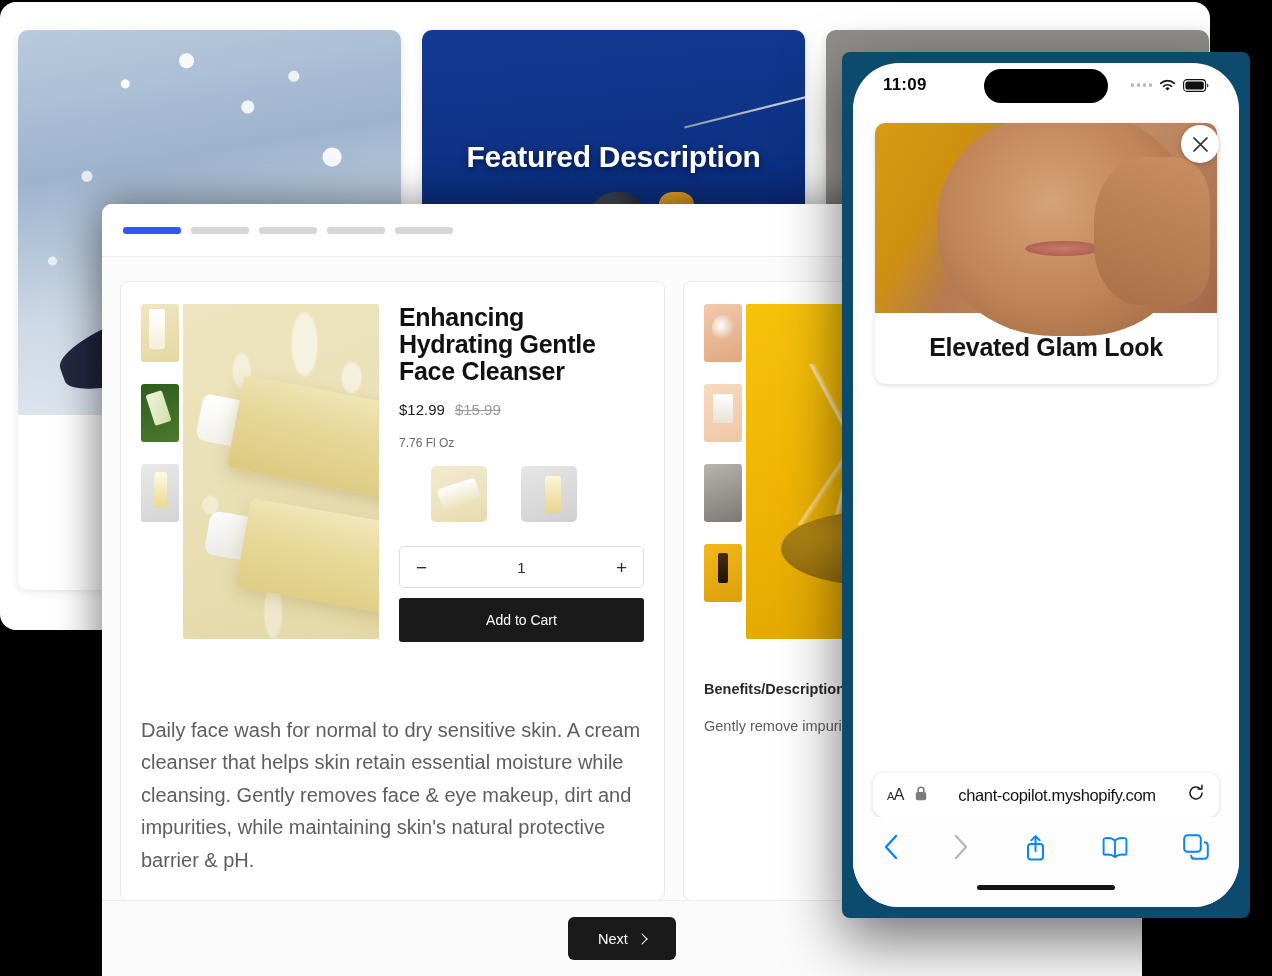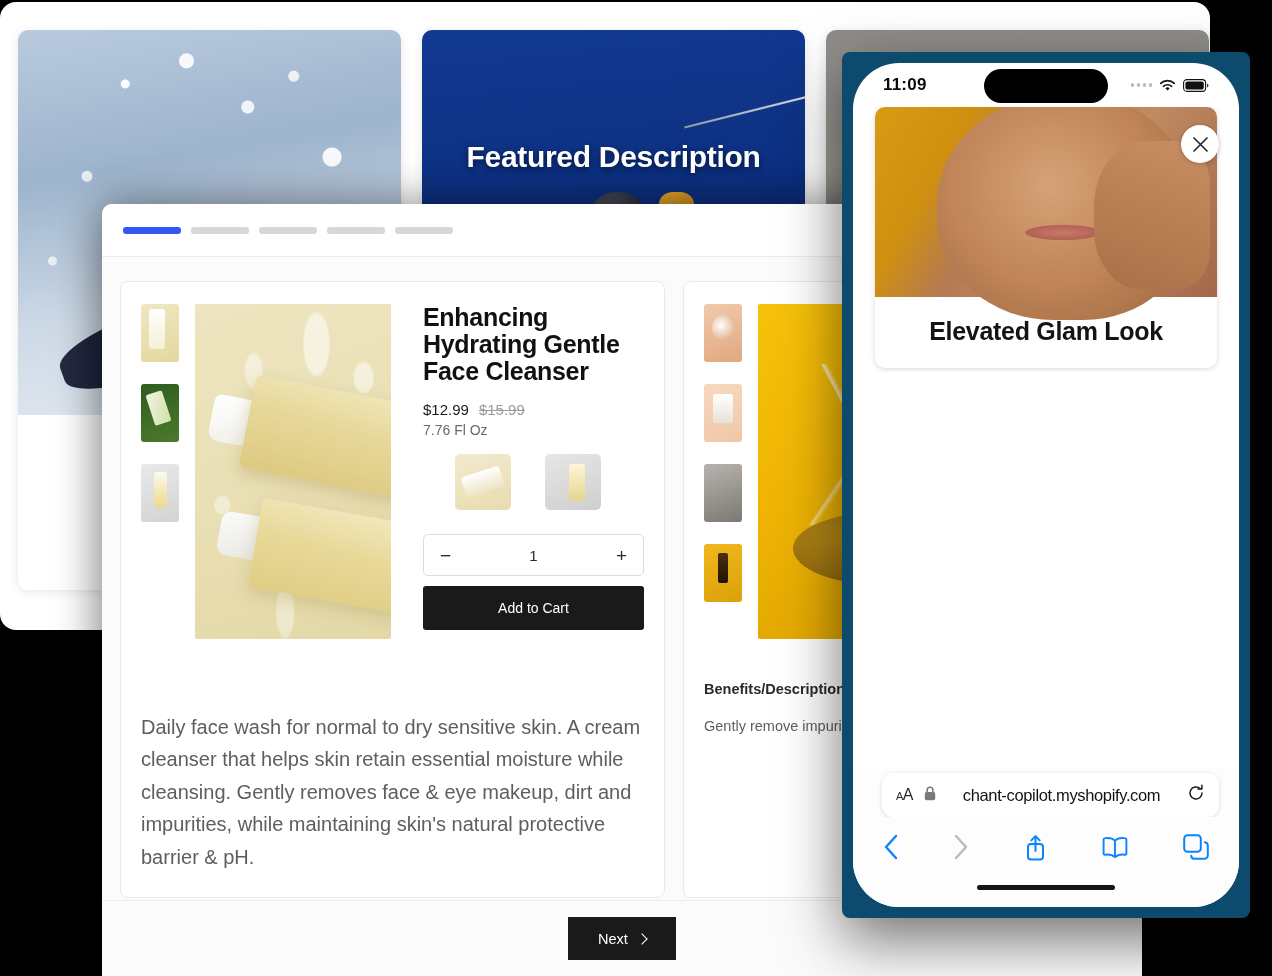--- a/index.html
+++ b/index.html
@@ -151,21 +151,21 @@
   }
 
   .wiz-body {
     display: flex; gap: 18px; padding: 24px 18px 0 18px;
   }
   .pcard {
     background: #fff; border: 1px solid #e9e9e9; border-radius: 8px;
     width: 545px; flex: none; padding: 22px 20px 24px 20px;
   }
   .pcard.second { width: 545px; }
-  .prow { display: flex; gap: 16px; }
+  .prow { display: flex; gap: 4px; }
   .thumbs { display: flex; flex-direction: column; gap: 22px; width: 38px; }
   .thumb { width: 38px; height: 58px; border-radius: 3px; overflow: hidden; background:#eee; }
   .t1 { background: linear-gradient(160deg,#f0e7c2,#e4d79f); }
   .t1::after{content:"";display:block;width:40%;height:70%;margin:12% 0 0 22%;background:linear-gradient(#fff,#f4efd7);border-radius:3px;}
   .t2 { background: linear-gradient(160deg,#2f5d1f,#4b7a2c); }
   .t2::after{content:"";display:block;width:46%;height:55%;margin:22% 0 0 24%;background:linear-gradient(120deg,#f2f3e2,#cfe0a5);border-radius:2px;transform:rotate(-18deg);}
   .t3 { background: linear-gradient(160deg,#e9e9e9,#d3d3d3); }
   .t3::after{content:"";display:block;width:34%;height:62%;margin:20% 0 0 34%;background:linear-gradient(#fdfbe8,#e9d98f);border-radius:3px;}
   .t4 { background: linear-gradient(160deg,#f1c9ad,#e0a87e); }
   .t4::after{content:"";display:block;width:60%;height:45%;margin:28% 0 0 20%;background:radial-gradient(circle at 40% 40%,#fff,#d99a6a);border-radius:50%;}
@@ -222,21 +222,21 @@
       linear-gradient(84deg, transparent 48%, rgba(255,240,215,.7) 49%, transparent 51%),
       linear-gradient(104deg, transparent 48%, rgba(255,240,215,.75) 49%, transparent 51%),
       linear-gradient(124deg, transparent 48%, rgba(255,240,215,.6) 49%, transparent 51%);
   }
 
   .pinfo { padding-left: 16px; flex: 1; min-width: 0; }
   .pname { font-size: 25px; font-weight: bold; line-height: 1.08; color: #111; letter-spacing:-.3px; }
   .prices { margin-top: 16px; display: flex; align-items: baseline; gap: 10px; }
   .price { font-size: 15px; font-weight: normal; color: #1c1c1c; }
   .compare { font-size: 15px; color: #9b9b9b; text-decoration: line-through; }
-  .size { margin-top: 4px; font-size: 14px; color: #6a6a6a; }
+  .size { margin-top: 18px; font-size: 12px; color: #6a6a6a; }
   .variants { margin-top: 16px; display: flex; gap: 34px; padding-left: 32px; }
   .variant { width: 56px; height: 56px; border-radius: 5px; overflow: hidden; }
   .v1 { background: linear-gradient(160deg,#f3ead0,#e7dcae); }
   .v1::after{content:"";display:block;width:72%;height:40%;margin:30% 0 0 14%;background:linear-gradient(#fff,#ece3c0);border-radius:4px;transform:rotate(-18deg);}
   .v2 { background: linear-gradient(160deg,#e6e6e6,#cfcfcf); }
   .v2::after{content:"";display:block;width:30%;height:66%;margin:18% 0 0 42%;background:linear-gradient(#fdf6d8,#e6d48d);border-radius:3px;}
   .qty {
     margin-top: 24px; height: 42px; border: 1px solid #dcdcdc; border-radius: 5px;
     display: flex; align-items: center; justify-content: space-between;
     padding: 0 16px; background: #fff; width: 100%;
@@ -253,21 +253,21 @@
   .bd-body { margin-top: 18px; font-size: 14.5px; line-height: 1.62; color: #5e5e5e; }
 
   .wiz-foot {
     position:absolute; left:0; right:0; bottom:0; height: 76px;
     border-top: 1px solid #ededed; background: #fbfbfb;
     display: flex; align-items: center; justify-content: center;
   }
   .next-btn {
     background: #1a1a1a; color: #fff; width: 108px; height: 43px;
     display: flex; align-items: center; justify-content: center; gap: 10px;
-    font-size: 14.5px; border-radius: 0; cursor: pointer;
+    font-size: 14.5px; border-radius: 6px; cursor: pointer;
   }
   .chev { width: 8px; height: 8px; border-right: 1.8px solid #fff; border-top: 1.8px solid #fff; transform: rotate(45deg); }
 
   
   .phone {
     position: absolute; left: 842px; top: 52px;
     width: 408px; height: 866px;
     background: #0c4a6e;
     border-radius: 8px;
     padding: 11px;
@@ -288,21 +288,21 @@
     width: 124px; height: 34px; background: #000; border-radius: 20px;
   }
   .stat-right { margin-left: auto; display: flex; align-items: center; gap: 7px; }
   .dots { display:flex; gap:2.5px; align-items:center; }
   .dots i { width:3.5px; height:3.5px; background:#b9b9b9; border-radius:50%; display:block; }
   .wifi svg, .batt svg { display: block; }
 
   .phone-content { flex: 1; overflow: hidden; background: #fff; position: relative; padding: 0 22px; }
   .lookcard {
     background: #fff; border-radius: 10px; overflow: hidden;
-    box-shadow: 0 1px 5px rgba(0,0,0,.16); margin-bottom: 16px;
+    box-shadow: 0 1px 5px rgba(0,0,0,.16); margin-bottom: 16px; margin-top: 16px;
   }
   .look-img { height: 190px; position: relative; }
   .look-img.glam {
     background: linear-gradient(120deg,#d99a14 0%, #cf9010 22%, #b57a52 38%, #c08a62 62%, #a3684a 100%);
   }
   .glam-face {
     position:absolute; left:18%; top:-6%; width:74%; height:118%;
     background: radial-gradient(ellipse at 45% 40%, #d6a277 0%, #bf8457 52%, #9d6540 100%);
     border-radius: 48% 44% 42% 46%;
   }
@@ -364,21 +364,21 @@
     position:absolute; left:16%; bottom:0; width:70%; height:22%;
     background: linear-gradient(#b02a22,#7d1a14); border-radius: 40% 40% 0 0;
   }
   .close-btn {
     position: absolute; right: 20px; top: 18px; z-index: 6;
     width: 38px; height: 38px; border-radius: 50%;
     background: #fff; display:flex; align-items:center; justify-content:center;
     box-shadow: 0 1px 5px rgba(0,0,0,.22); cursor: pointer;
   }
 
-  .browserbar { flex: none; background: #fdfdfd; padding: 6px 20px 0 29px; }
+  .browserbar { flex: none; background: #fdfdfd; padding: 6px 20px 0 20px; }
   .urlpill {
     height: 44px; background: #fff; border-radius: 11px;
     display: flex; align-items: center; padding: 0 14px; gap: 11px;
     box-shadow: 0 1px 4px rgba(0,0,0,.14);
   }
   .aa { font-size: 16px; color: #2c2c2c; letter-spacing:-.5px; }
   .aa small { font-size: 11px; }
   .urltext { flex: 1; text-align: center; font-size: 16.5px; color: #121212; letter-spacing: -.35px; white-space: nowrap; overflow: hidden; }
   .toolbar {
     flex: none; height: 64px; display: flex; align-items: center;

